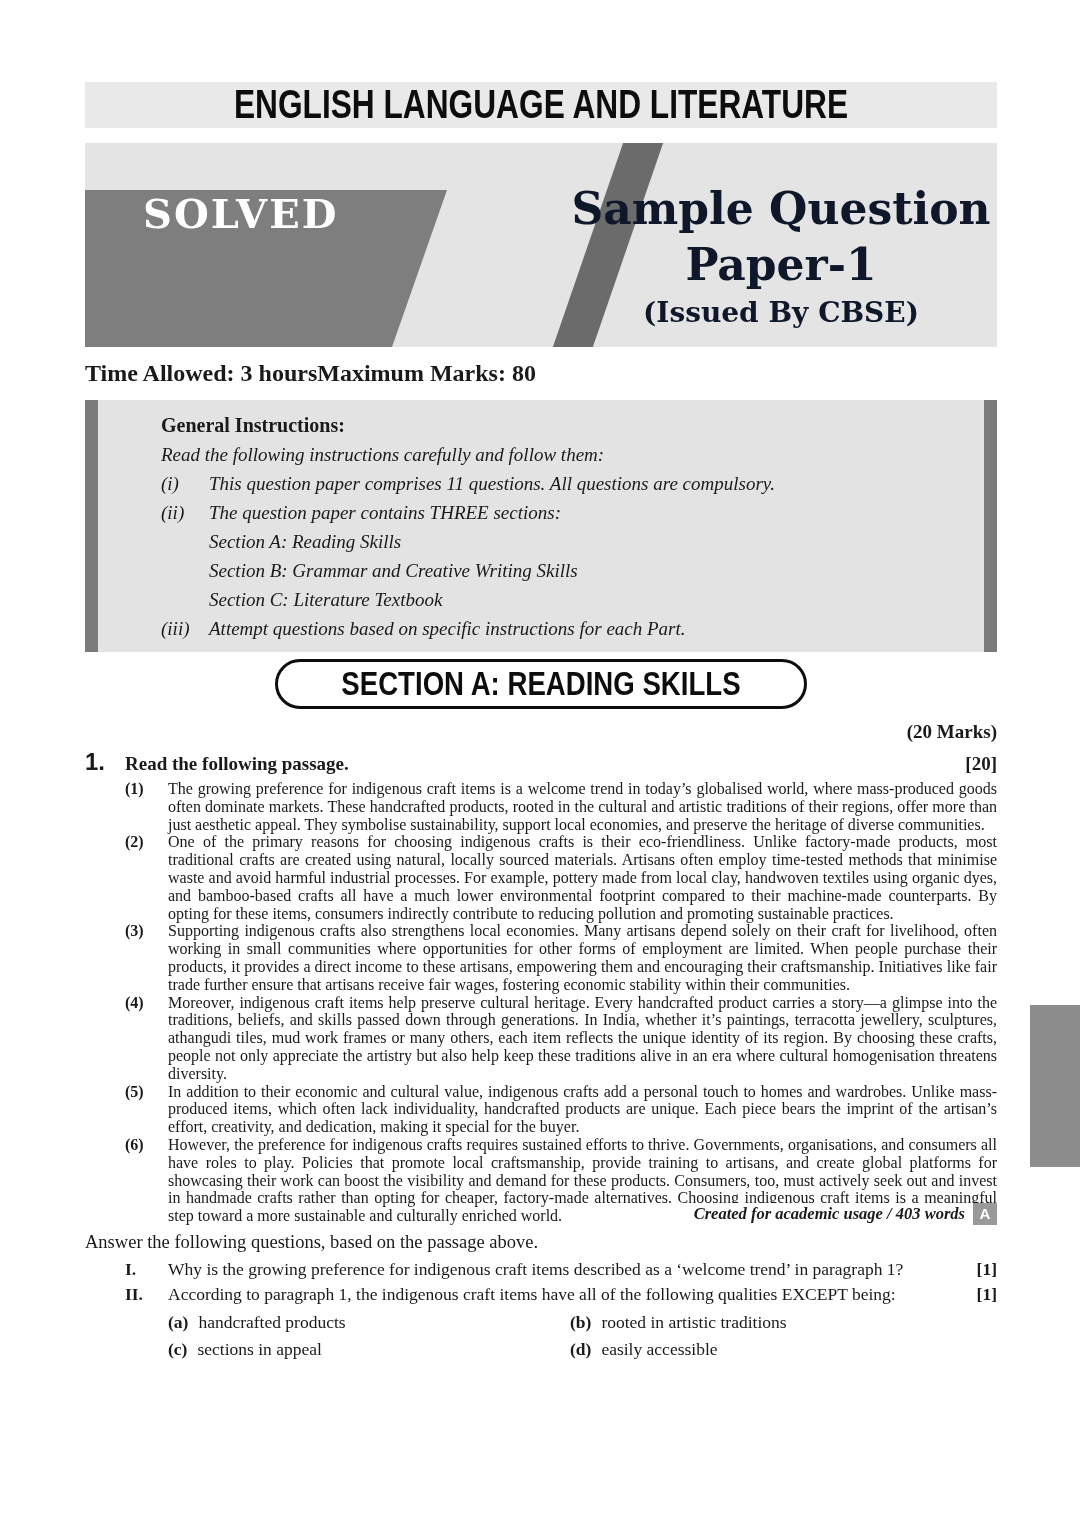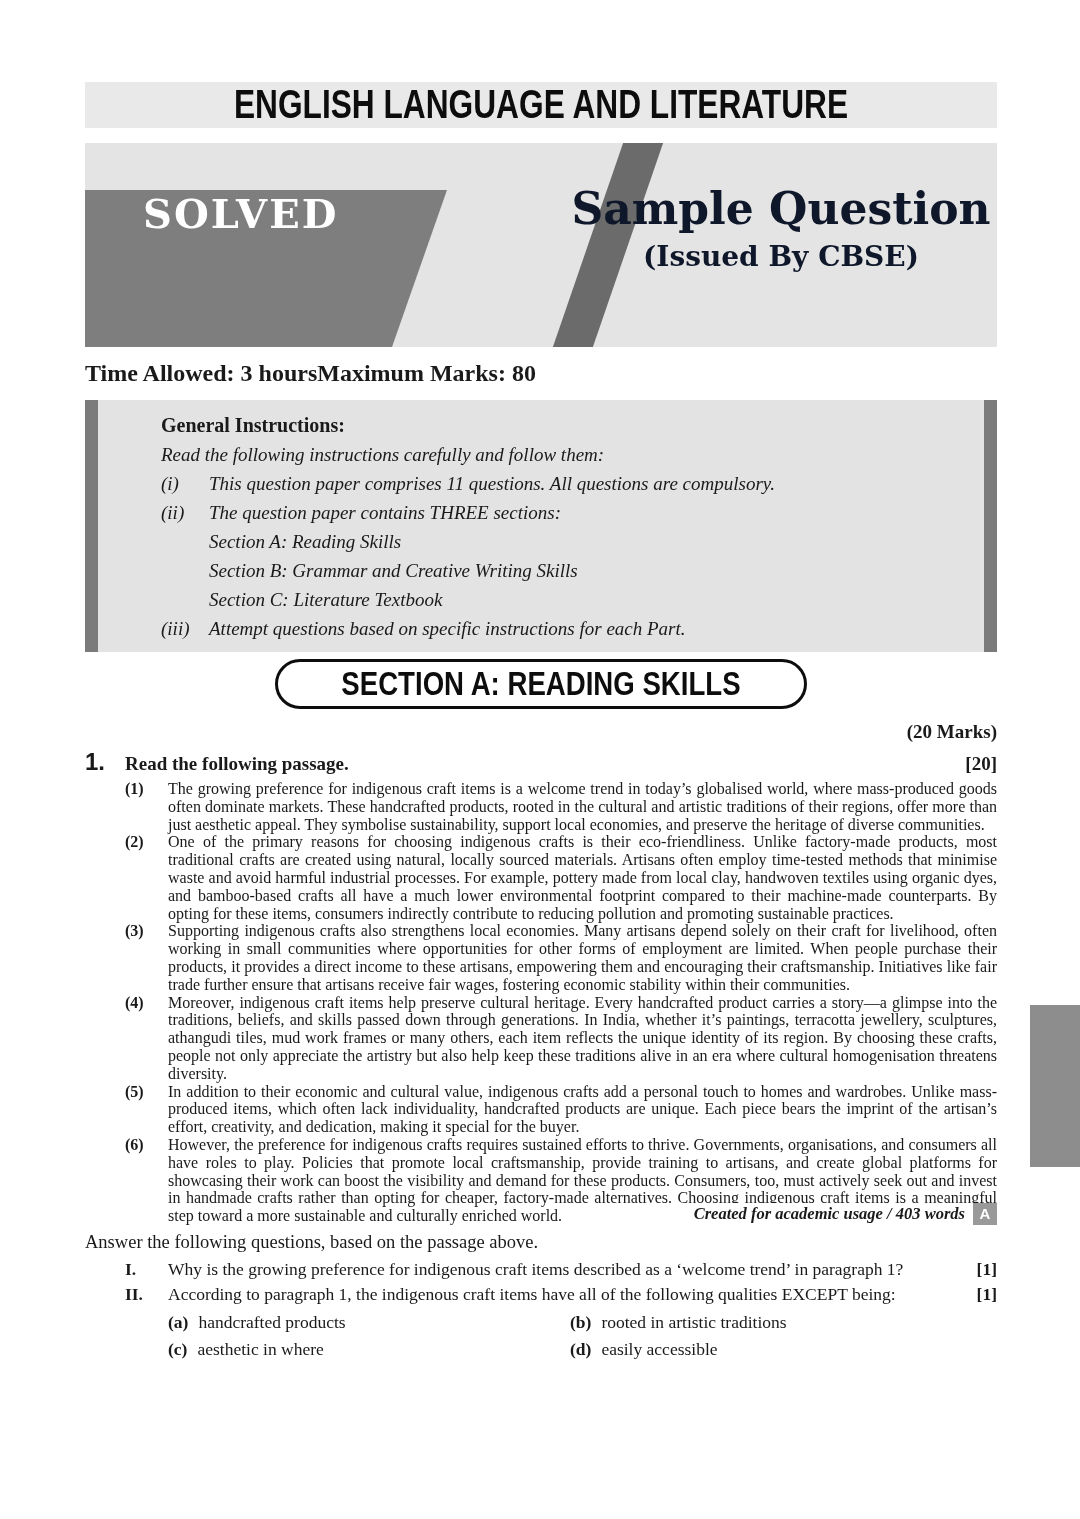--- a/index.html
+++ b/index.html
@@ -88,20 +88,21 @@
     <h1>ENGLISH LANGUAGE AND LITERATURE</h1>
   </header>
 
   <section class="banner">
     <div class="solved-shape">
       <span>SOLVED</span>
     </div>
     <div class="diag-stripe"></div>
     <div class="banner-title">
       <div class="t1">Sample Question</div>
+      <div class="t1">Paper-1</div>
       <div class="t2">(Issued By CBSE)</div>
     </div>
   </section>
 
   <div class="meta-row">
     <span>Time Allowed: 3 hours</span>
     <span>Maximum Marks: 80</span>
   </div>
 
   <section class="instructions-box">
@@ -204,21 +205,21 @@
           <span>handcrafted products</span>
         </span>
         <span class="opt">
           <span class="olabel">(b)</span>
           <span>rooted in artistic traditions</span>
         </span>
       </div>
       <div class="opt-row">
         <span class="opt">
           <span class="olabel">(c)</span>
-          <span>aesthetic in where</span>
+          <span>sections in appeal</span>
         </span>
         <span class="opt">
           <span class="olabel">(d)</span>
           <span>easily accessible</span>
         </span>
       </div>
     </div>
   </div>
 
   <div class="edge-tab"></div>

